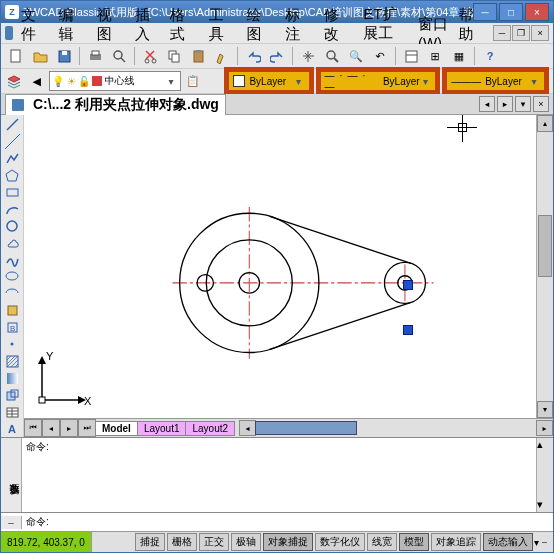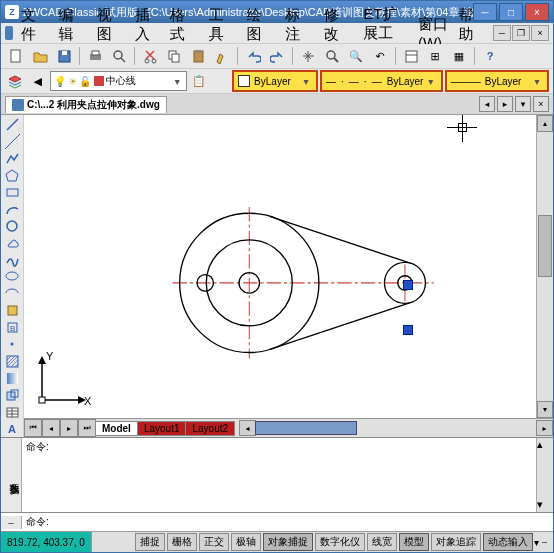--- a/index.html
+++ b/index.html
@@ -14,52 +14,52 @@
 .menubar .appicon{width:14px;height:14px;background:#4a7eb5;border-radius:2px;margin-right:2px}
 .menuitem{padding:2px 4px;cursor:default;font-size:15px}
 .menubar .docbtns{margin-left:auto;display:flex;gap:1px}
 .docbtn{width:16px;height:14px;border:1px solid #999;background:#ddd;font-size:9px;display:flex;align-items:center;justify-content:center;cursor:default}
 .toolbar{height:24px;background:#e8e8e8;display:flex;align-items:center;padding:0 4px;border-bottom:1px solid #ccc;gap:2px}
 .tbtn{width:20px;height:20px;display:flex;align-items:center;justify-content:center;cursor:default;border:1px solid transparent}
 .tsep{width:1px;height:18px;background:#aaa;margin:0 2px}
 .layercombo{width:140px;height:18px;border:1px solid #888;background:#fff;display:flex;align-items:center;padding:0 3px;font-size:10px;gap:2px}
 .layercombo .sq{width:10px;height:10px}
 .drop{width:12px;text-align:center;color:#555}
-.bylayer{width:80px;height:18px;border:2px solid #c2410c;background:#fde047;display:flex;align-items:center;padding:0 4px;font-size:10px}
+.bylayer{width:80px;height:18px;border:5px solid #c2410c;background:#eab308;display:flex;align-items:center;padding:0 4px;font-size:10px}
 .doctab{height:20px;background:#d8d8d8;display:flex;align-items:center;border-bottom:1px solid #999;padding:0 4px}
-.doctab .tab{background:#fff;border:1px solid #999;border-bottom:none;padding:1px 6px;display:flex;align-items:center;gap:3px;font-size:10px}
+.doctab .tab{background:#fff;border:1px solid #999;border-bottom:none;padding:1px 6px;display:flex;align-items:center;gap:9px;font-size:14px}
 .doctab .tabicon{width:12px;height:12px;background:#4a7eb5;border-radius:1px}
 .doctab .right{margin-left:auto;display:flex;gap:2px;align-items:center}
 .smallbtn{width:14px;height:14px;border:1px solid #888;background:#ddd;font-size:9px;display:flex;align-items:center;justify-content:center}
 .workarea{flex:1;display:flex;min-height:0}
 .lefttools{width:22px;background:#e8e8e8;border-right:1px solid #ccc;display:flex;flex-direction:column;align-items:center;padding-top:2px;gap:1px}
 .ltbtn{width:18px;height:18px;display:flex;align-items:center;justify-content:center;cursor:default}
 .canvas-wrap{flex:1;display:flex;flex-direction:column;min-width:0}
 .canvas-row{flex:1;display:flex;min-height:0}
 .canvas{flex:1;background:#fff;position:relative;overflow:hidden}
 .vscroll{width:16px;background:#e0e0e0;border-left:1px solid #aaa;position:relative}
 .vscroll .thumb{position:absolute;left:1px;right:1px;top:100px;height:60px;background:#bbb;border:1px solid #888}
 .vscroll .arr{position:absolute;left:0;right:0;height:15px;background:#d0d0d0;border:1px solid #888;display:flex;align-items:center;justify-content:center;font-size:8px}
 .layouttabs{height:18px;background:#e0e0e0;display:flex;align-items:center;border-top:1px solid #999;font-size:10px}
 .ltab-nav{display:flex}
 .ltab-nav div{width:16px;height:16px;border:1px solid #888;background:#d0d0d0;display:flex;align-items:center;justify-content:center;font-size:8px}
-.ltab{padding:1px 6px;border:1px solid #888;background:#b91c1c;margin-left:-1px}
+.ltab{padding:1px 6px;border:1px solid #888;background:#f0abfc;margin-left:-1px}
 .ltab.active{background:#fff;font-weight:bold}
 .hscroll{flex:1;background:#e0e0e0;position:relative;margin-left:4px;height:16px}
 .hscroll .thumb{position:absolute;top:1px;bottom:1px;left:0;width:100px;background:#7a9bc8;border:1px solid #446}
 .hscroll .arr{position:absolute;top:0;bottom:0;width:15px;background:#d0d0d0;border:1px solid #888;display:flex;align-items:center;justify-content:center;font-size:8px}
 .cmdarea{height:74px;display:flex;border-top:1px solid #888}
 .cmdleft{width:20px;background:#e8e8e8;writing-mode:vertical-rl;text-align:center;font-size:10px;border-right:1px solid #aaa;padding-top:2px}
 .cmdtext{flex:1;background:#fff;padding:2px 4px;font-size:10px;overflow:auto}
 .cmdscroll{width:16px;background:#e0e0e0;border-left:1px solid #aaa;position:relative}
 .cmdinput-row{height:18px;display:flex;border-top:1px solid #888;align-items:center}
 .cmdhandle{width:20px;background:#e8e8e8;border-right:1px solid #aaa;display:flex;align-items:center;justify-content:center}
 .cmdinput{flex:1;padding:0 4px;font-size:10px;background:#fff}
 .statusbar{height:20px;background:#e0e0e0;display:flex;align-items:center;border-top:1px solid #999;font-size:10px}
-.coords{padding:0 6px;border-right:1px solid #999;height:100%;display:flex;align-items:center;background:#14b8a6}
+.coords{padding:0 6px;border-right:1px solid #999;height:100%;display:flex;align-items:center;background:#84cc16}
 .sbtn{padding:0 4px;border:1px solid #888;height:16px;display:flex;align-items:center;margin:0 1px;background:#d4d4d4}
 .sbtn.active{background:#b8b8b8;border-color:#555}
 .statusbar .right{margin-left:auto;display:flex;align-items:center;gap:3px;padding-right:6px}
 .ucs{position:absolute;left:8px;bottom:8px}
 .crosshair{position:absolute;pointer-events:none}
 .crosshair .h,.crosshair .v{position:absolute;background:#000}
 .crosshair .h{width:30px;height:1px;left:-15px}
 .crosshair .v{height:30px;width:1px;top:-15px}
 .crosshair .box{position:absolute;width:7px;height:7px;border:1px solid #000;left:-4px;top:-4px}
 .grip{position:absolute;width:8px;height:8px;background:#2050c8;border:1px solid #002080;transform:translate(-50%,-50%)}

